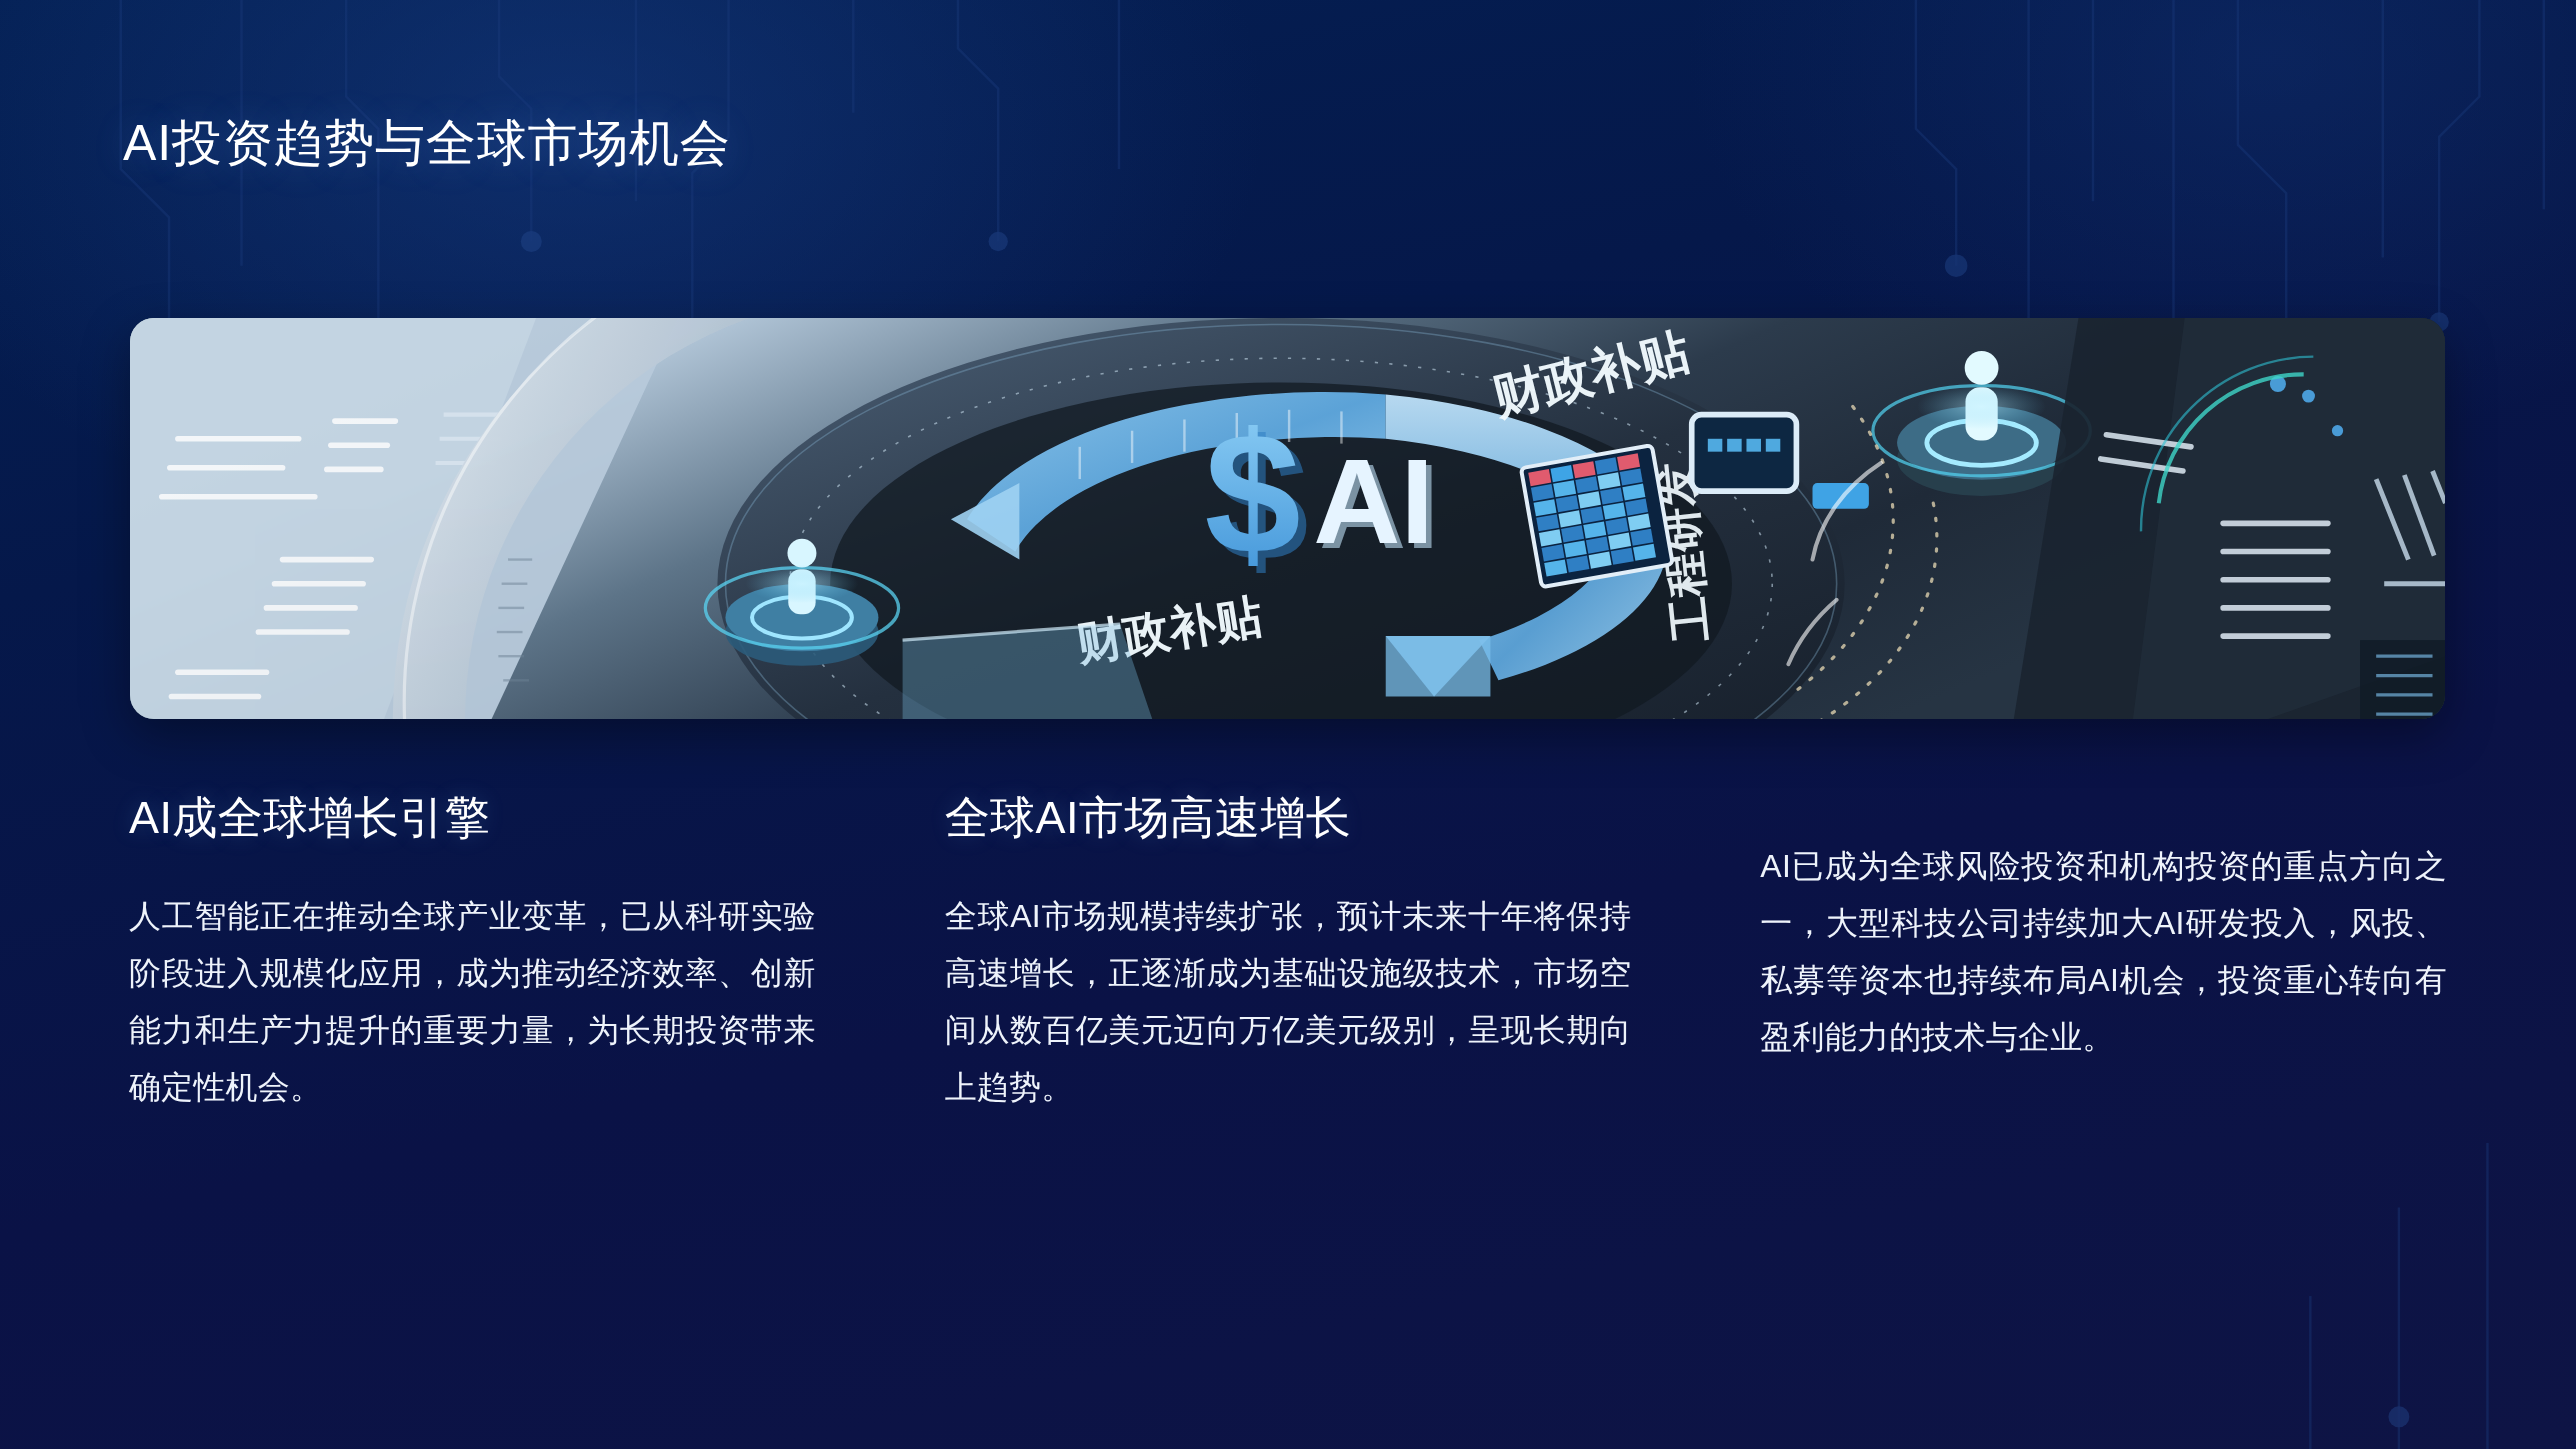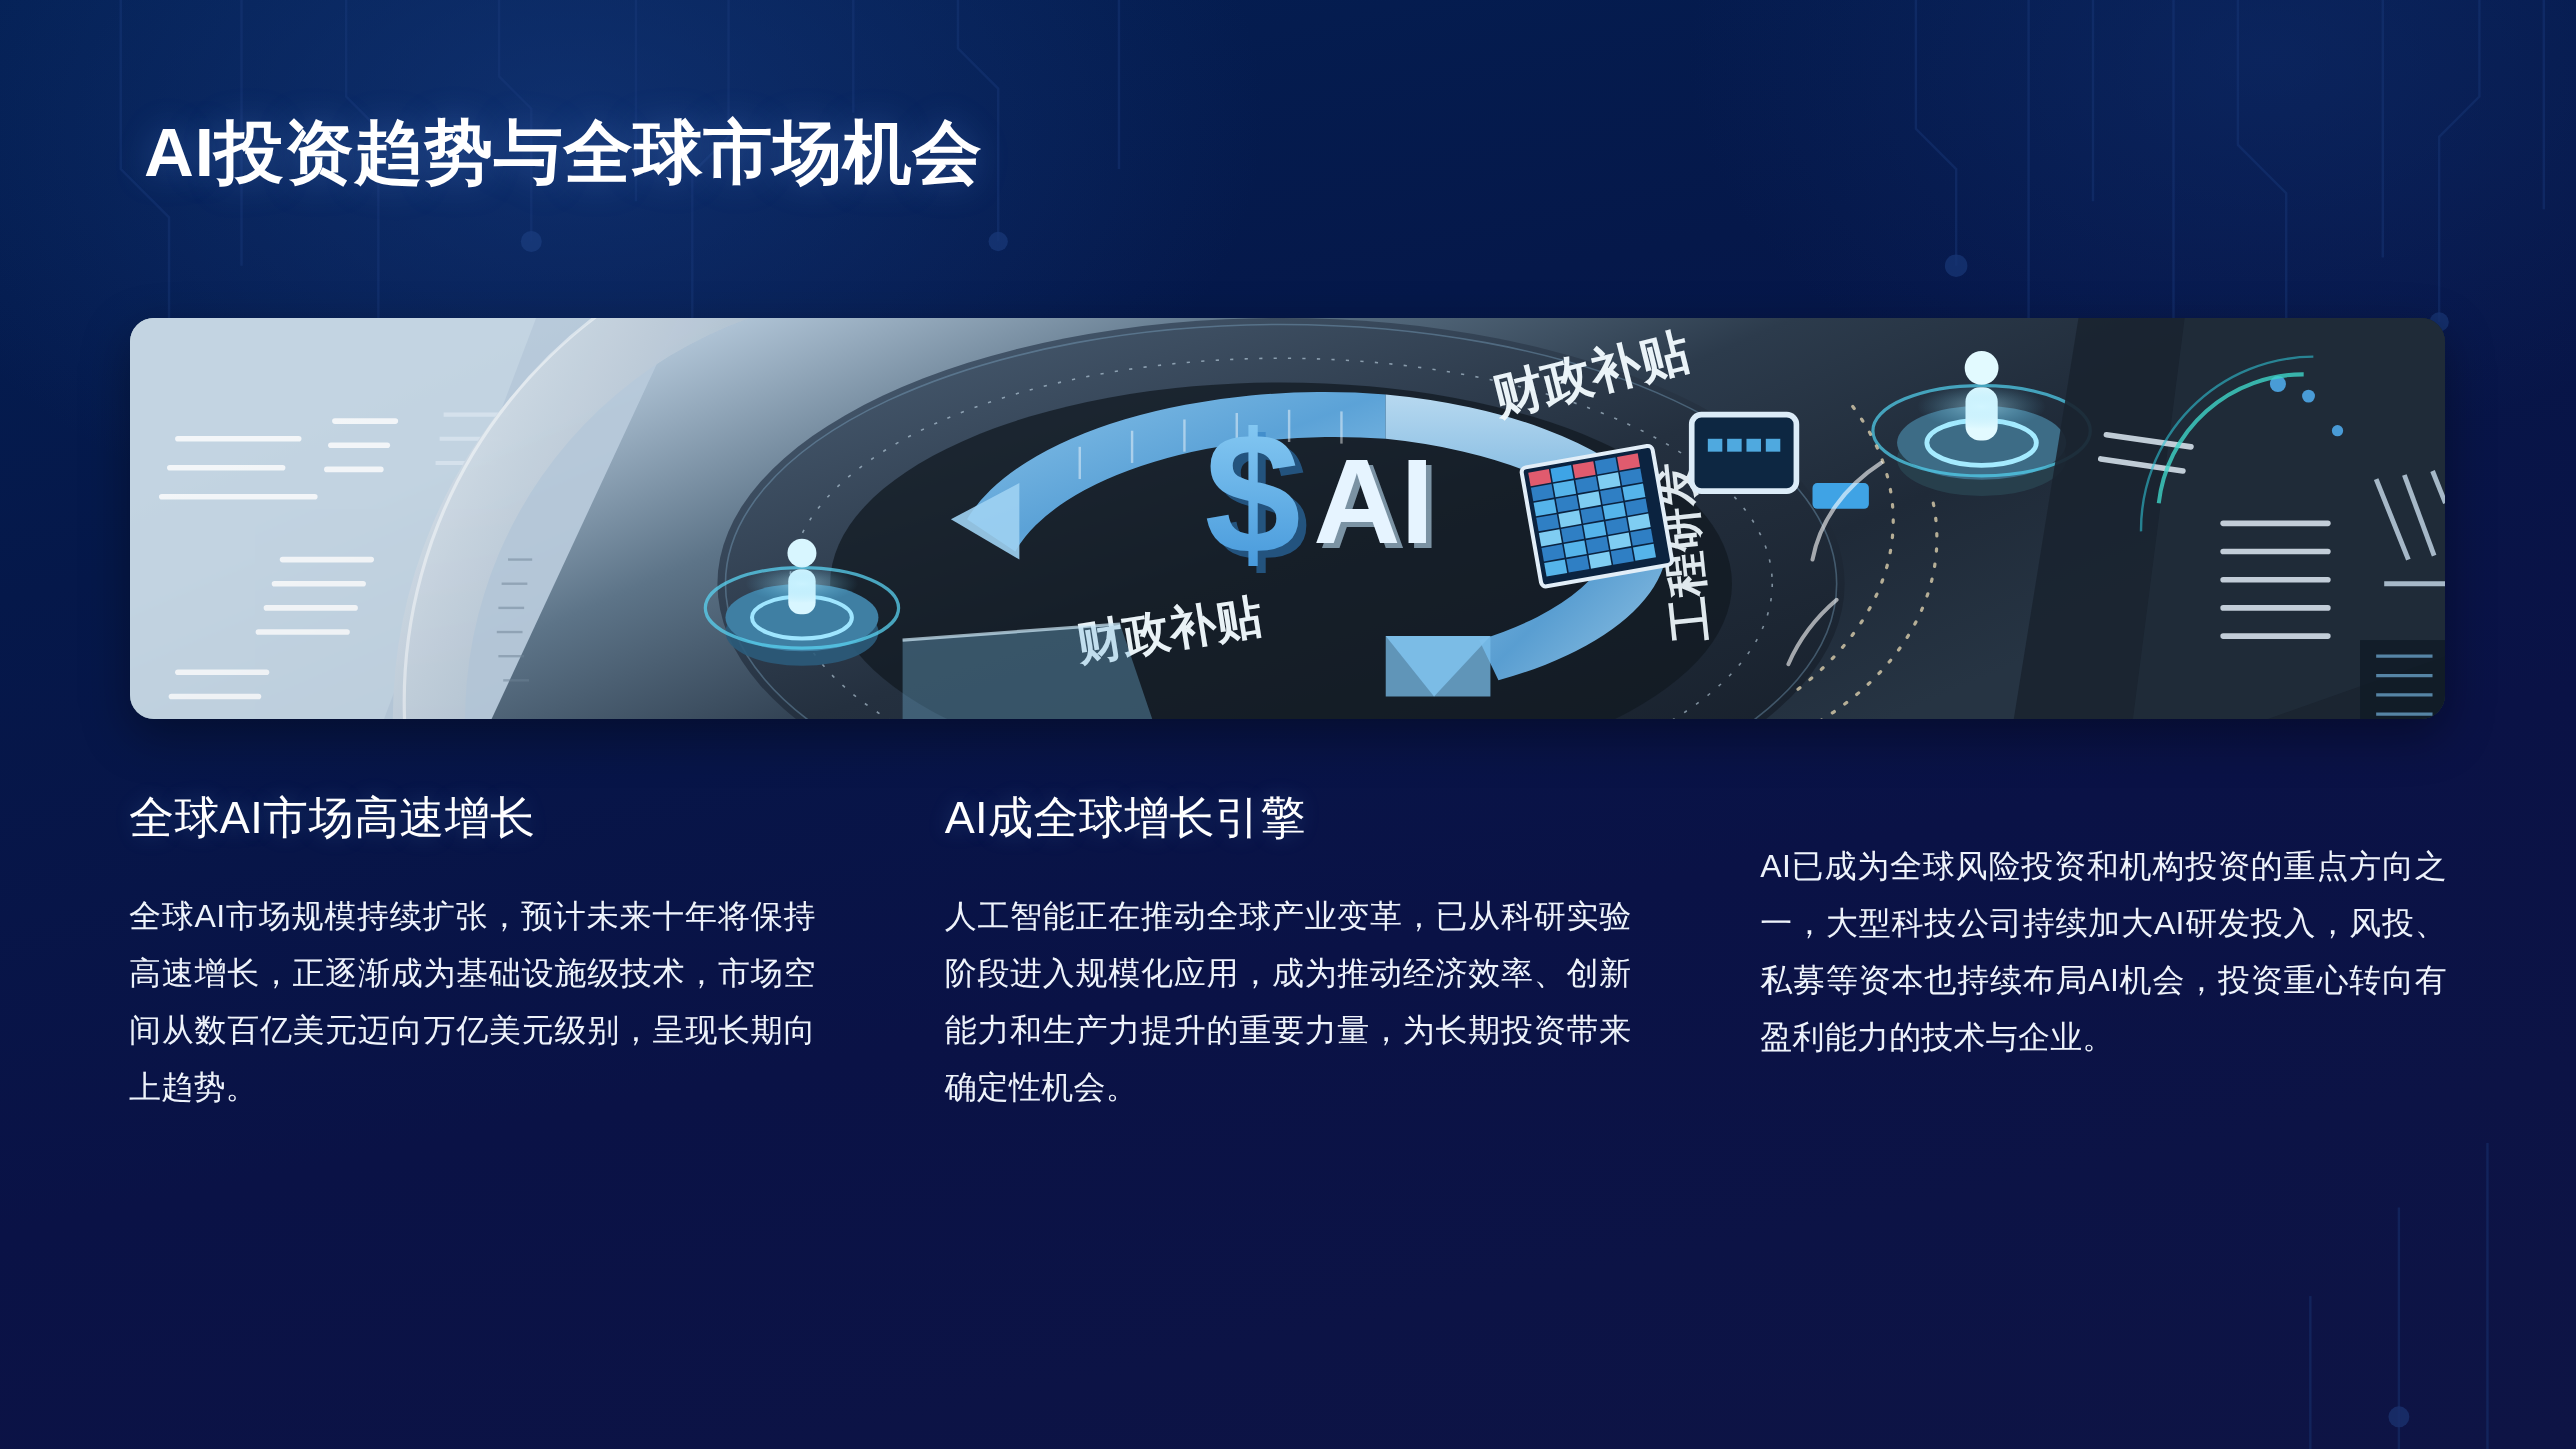--- a/index.html
+++ b/index.html
@@ -17,23 +17,23 @@
     background:
       radial-gradient(1127px 725px at 22% 8%, rgba(23,62,132,0.55) 0%, rgba(10,30,80,0.0) 62%),
       radial-gradient(966px 644px at 88% 4%, rgba(18,50,115,0.45) 0%, rgba(10,30,80,0.0) 60%),
       linear-gradient(168deg, #042054 0%, #05184a 30%, #0a1246 62%, #0e1445 100%);
     overflow:hidden;
   }
   #circuit { position:absolute; inset:0; opacity:.55; pointer-events:none; }
 
   
   #title {
-    position:absolute; left:144px; top:118px;
-    font-size:69px; line-height:1.0; letter-spacing:0.8px;
-    color:#ffffff; font-weight:700; white-space:nowrap;
+    position:absolute; left:123px; top:118px;
+    font-size:50px; line-height:1.0; letter-spacing:0.8px;
+    color:#ffffff; font-weight:400; white-space:nowrap;
     text-shadow:0 0 35px rgba(110,170,255,.30);
   }
 
   
   #hero {
     position:absolute; left:130px; top:318px;
     width:2315px; height:401px;
     border-radius:24px; overflow:hidden;
     background:#1c2b3c;
     box-shadow:0 16px 48px rgba(0,0,0,.35);
@@ -347,28 +347,28 @@
         </g>
 
         <rect width="2876" height="498" fill="none"></rect>
       </g>
     </svg>
   </div>
 
   <div id="cols">
 
     <div class="col">
+      <div class="col-h">AI成全球增长引擎</div>
+      <div class="col-b">人工智能正在推动全球产业变革，已从科研实验阶段进入规模化应用，成为推动经济效率、创新能力和生产力提升的重要力量，为长期投资带来确定性机会。</div>
+    </div>
+
+    <div class="col">
       <div class="col-h">全球AI市场高速增长</div>
       <div class="col-b">全球AI市场规模持续扩张，预计未来十年将保持高速增长，正逐渐成为基础设施级技术，市场空间从数百亿美元迈向万亿美元级别，呈现长期向上趋势。</div>
     </div>
 
     <div class="col">
-      <div class="col-h">AI成全球增长引擎</div>
-      <div class="col-b">人工智能正在推动全球产业变革，已从科研实验阶段进入规模化应用，成为推动经济效率、创新能力和生产力提升的重要力量，为长期投资带来确定性机会。</div>
-    </div>
-
-    <div class="col">
       <div class="col-b">AI已成为全球风险投资和机构投资的重点方向之一，大型科技公司持续加大AI研发投入，风投、私募等资本也持续布局AI机会，投资重心转向有盈利能力的技术与企业。</div>
     </div>
 
   </div>
 </div>
 
 
 </body></html>

